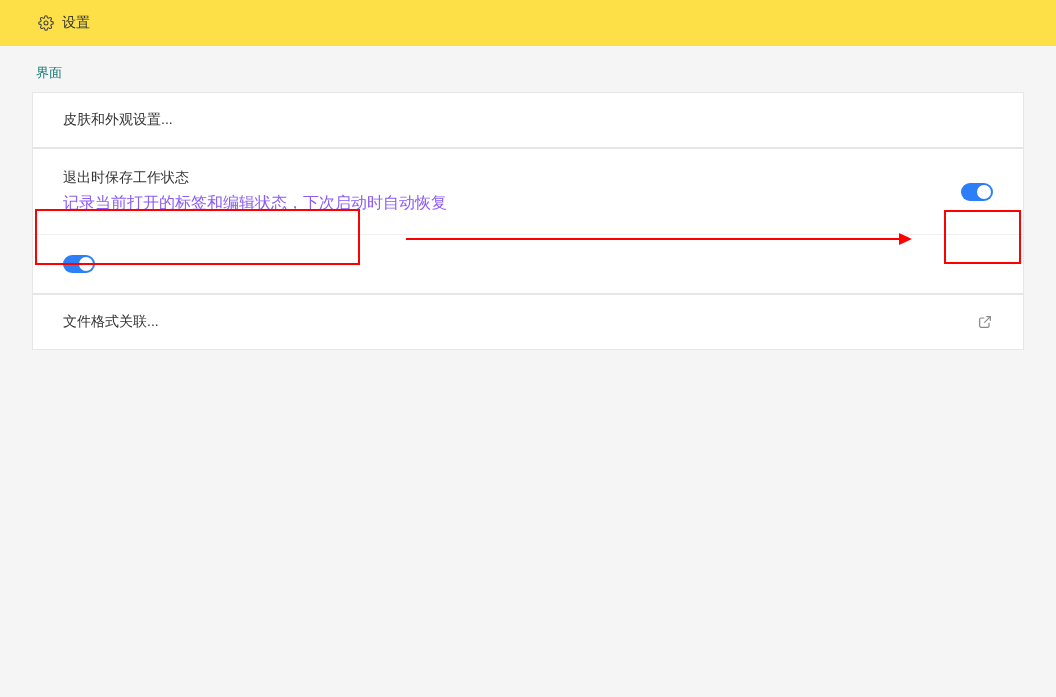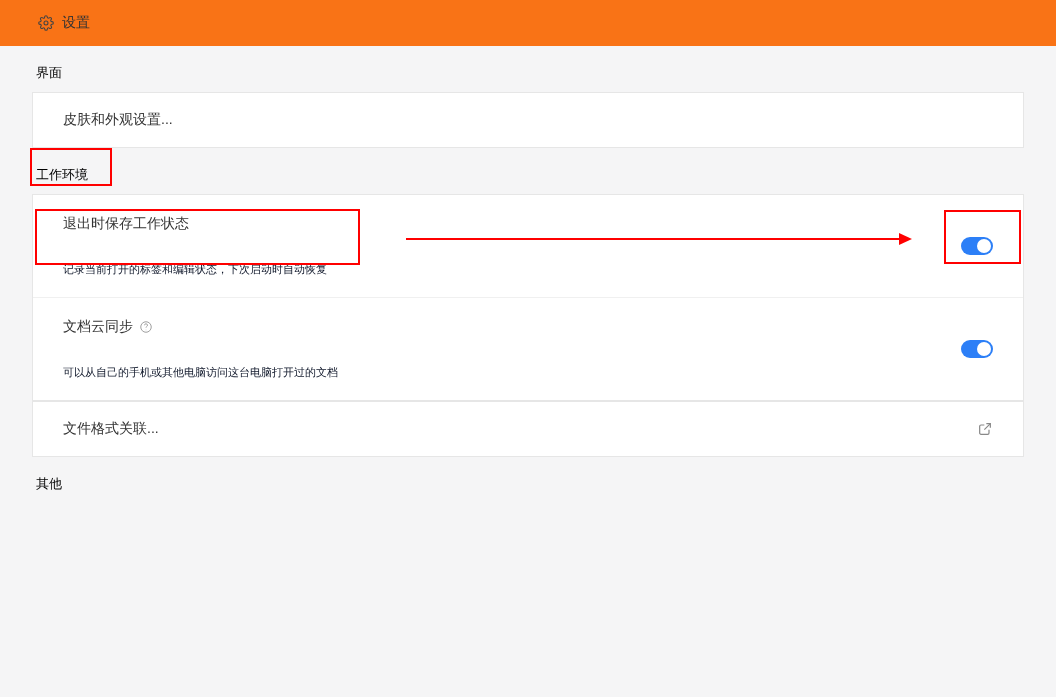--- a/index.html
+++ b/index.html
@@ -12,39 +12,39 @@
       background: #f5f5f6;
       width: 1056px;
       height: 697px;
       overflow: hidden;
       position: relative;
     }
     .header {
       display: flex;
       align-items: center;
       padding: 14px 38px;
-      background: #f97316;
+      background: #fde047;
       gap: 8px;
     }
     .header .gear-icon {
       width: 16px;
       height: 16px;
       stroke: #444;
       fill: none;
     }
     .header-title {
       font-size: 14px;
       color: #333;
     }
     .content {
       padding: 0 32px;
     }
     .section-label {
       font-size: 13px;
-      color: #000000;
+      color: #0f766e;
       padding: 18px 4px 10px 4px;
     }
     .card {
       background: #ffffff;
       border: 1px solid #e6e6e6;
     }
     .row {
       display: flex;
       align-items: center;
       justify-content: space-between;
@@ -64,23 +64,22 @@
     }
     .row-title {
       font-size: 14px;
       color: #333;
       display: flex;
       align-items: center;
       gap: 6px;
       text-align: center;
     }
     .row-desc {
-      font-size: 11px;
-      color: #0f172a;
-      margin-top: 23px;
+      font-size: 16px;
+      color: #8b5cf6;
     }
     .help-icon {
       width: 14px;
       height: 14px;
       stroke: #999;
       fill: none;
     }
     .toggle {
       width: 32px;
       height: 18px;
@@ -175,49 +174,34 @@
 
   <div class="section-label">界面</div>
   <div class="card">
     <div class="row single">
       <div class="row-text">
         <div class="row-title">皮肤和外观设置...</div>
       </div>
     </div>
   </div>
 
-  <div class="section-label-wrap">
-    <div class="section-label">工作环境</div>
-    <div class="section-label-box"></div>
-  </div>
 
   <div class="card">
 
     <div class="row">
       <div class="row-text">
         <div class="row-title">退出时保存工作状态</div>
         <div class="row-desc">记录当前打开的标签和编辑状态，下次启动时自动恢复</div>
       </div>
       <div class="toggle on">
           <div class="knob"></div>
         </div>
     </div>
 
     <div class="row">
-      <div class="row-text">
-        <div class="row-title">
-          <span>文档云同步</span>
-          <svg class="help-icon" viewBox="0 0 24 24" stroke-width="1.6">
-            <circle cx="12" cy="12" r="9"></circle>
-            <path d="M9.5 9a2.5 2.5 0 1 1 3.5 2.3c-.8.4-1 1-1 1.7"></path>
-            <circle cx="12" cy="17" r="0.6" fill="#999" stroke="none"></circle>
-          </svg>
-        </div>
-        <div class="row-desc">可以从自己的手机或其他电脑访问这台电脑打开过的文档</div>
-      </div>
       <div class="toggle on">
           <div class="knob"></div>
         </div>
     </div>
 
 
 
 
   </div>
 
@@ -227,21 +211,20 @@
         <div class="row-title">文件格式关联...</div>
       </div>
       <svg class="external-icon" viewBox="0 0 24 24" stroke-width="1.8">
         <path d="M18 13v5a2 2 0 0 1-2 2H6a2 2 0 0 1-2-2V8a2 2 0 0 1 2-2h5"></path>
         <polyline points="14 4 20 4 20 10"></polyline>
         <line x1="20" y1="4" x2="11" y2="13"></line>
       </svg>
     </div>
   </div>
 
-  <div class="section-label">其他</div>
 
 </div>
 
 <div class="anno-box1"></div>
 <div class="anno-box2"></div>
 <svg class="anno-arrow" viewBox="0 0 510 20">
   <line x1="2" y1="10" x2="495" y2="10" stroke="#ff0000" stroke-width="2"></line>
   <polygon points="495,4 508,10 495,16" fill="#ff0000"></polygon>
 </svg>
 

